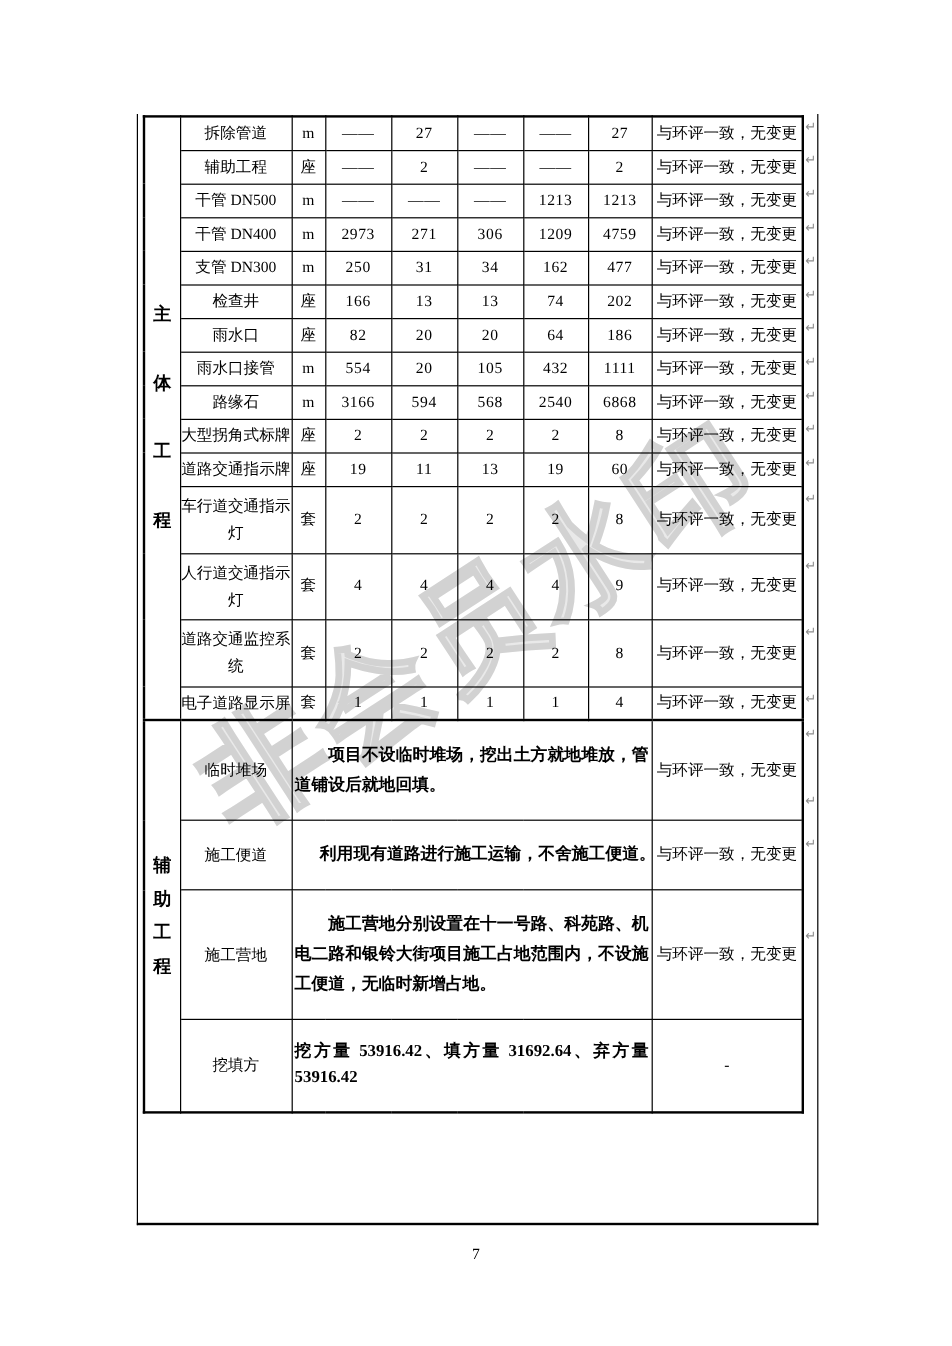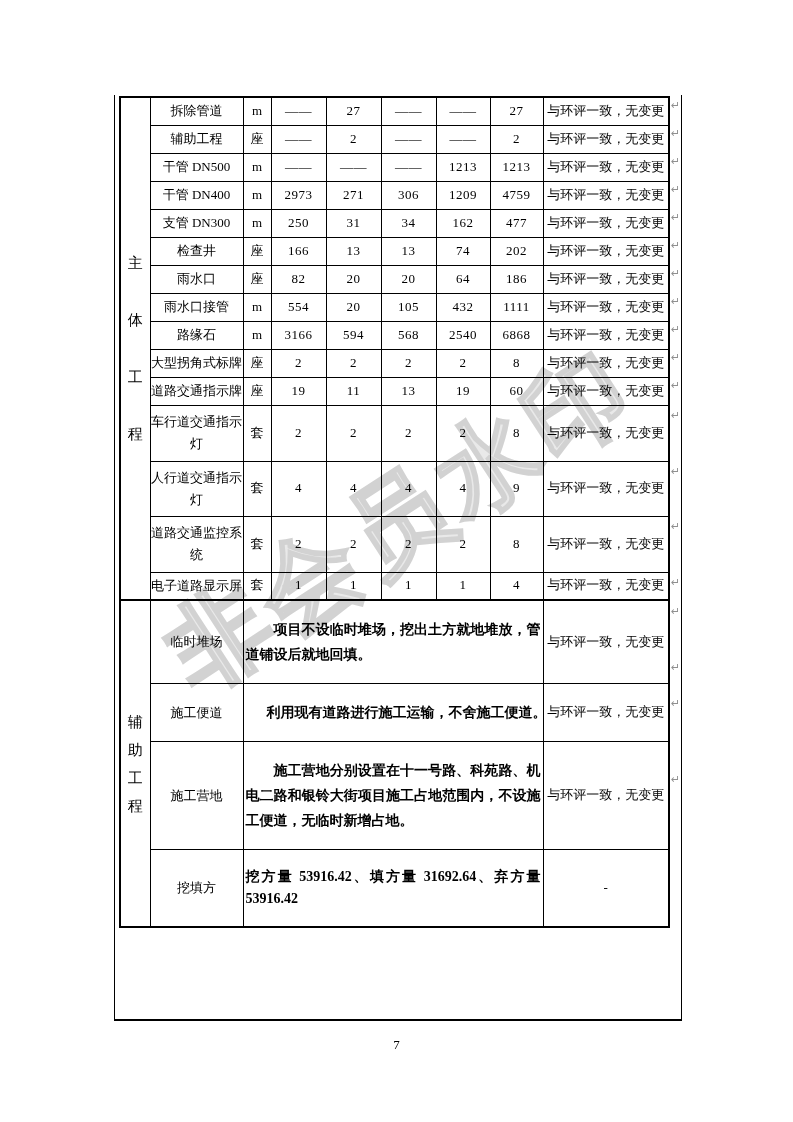--- a/index.html
+++ b/index.html
@@ -26,21 +26,21 @@
   
   table.main{
     position:absolute;left:119px;top:96px;z-index:1;
     border-collapse:collapse;table-layout:fixed;width:551px;
     border:2px solid #000;background:transparent;
   }
   td{
     border:1px solid #000;padding:0;text-align:center;vertical-align:middle;
     font-size:13px;line-height:1.15;overflow:hidden;
   }
-  td.cat{font-weight:normal;font-size:15px;}
+  td.cat{font-weight:bold;font-size:15px;}
   td.cat .vert{width:16px;margin:0 auto;word-break:break-all;}
   td.cat .vert.main-cat{line-height:57px;}
   td.cat .vert.aux-cat{line-height:28px;}
   td.item{font-size:13px;line-height:22px;}
   td.unit{font-size:13px;}
   td.val{font-size:13px;letter-spacing:0.5px;}
   td.remark{font-size:13px;white-space:nowrap;margin-top:20px;}
   td.desc{
     text-align:justify;text-indent:2em;font-size:14px;line-height:25px;
     padding:16px 2px;vertical-align:middle;font-weight:bold;

